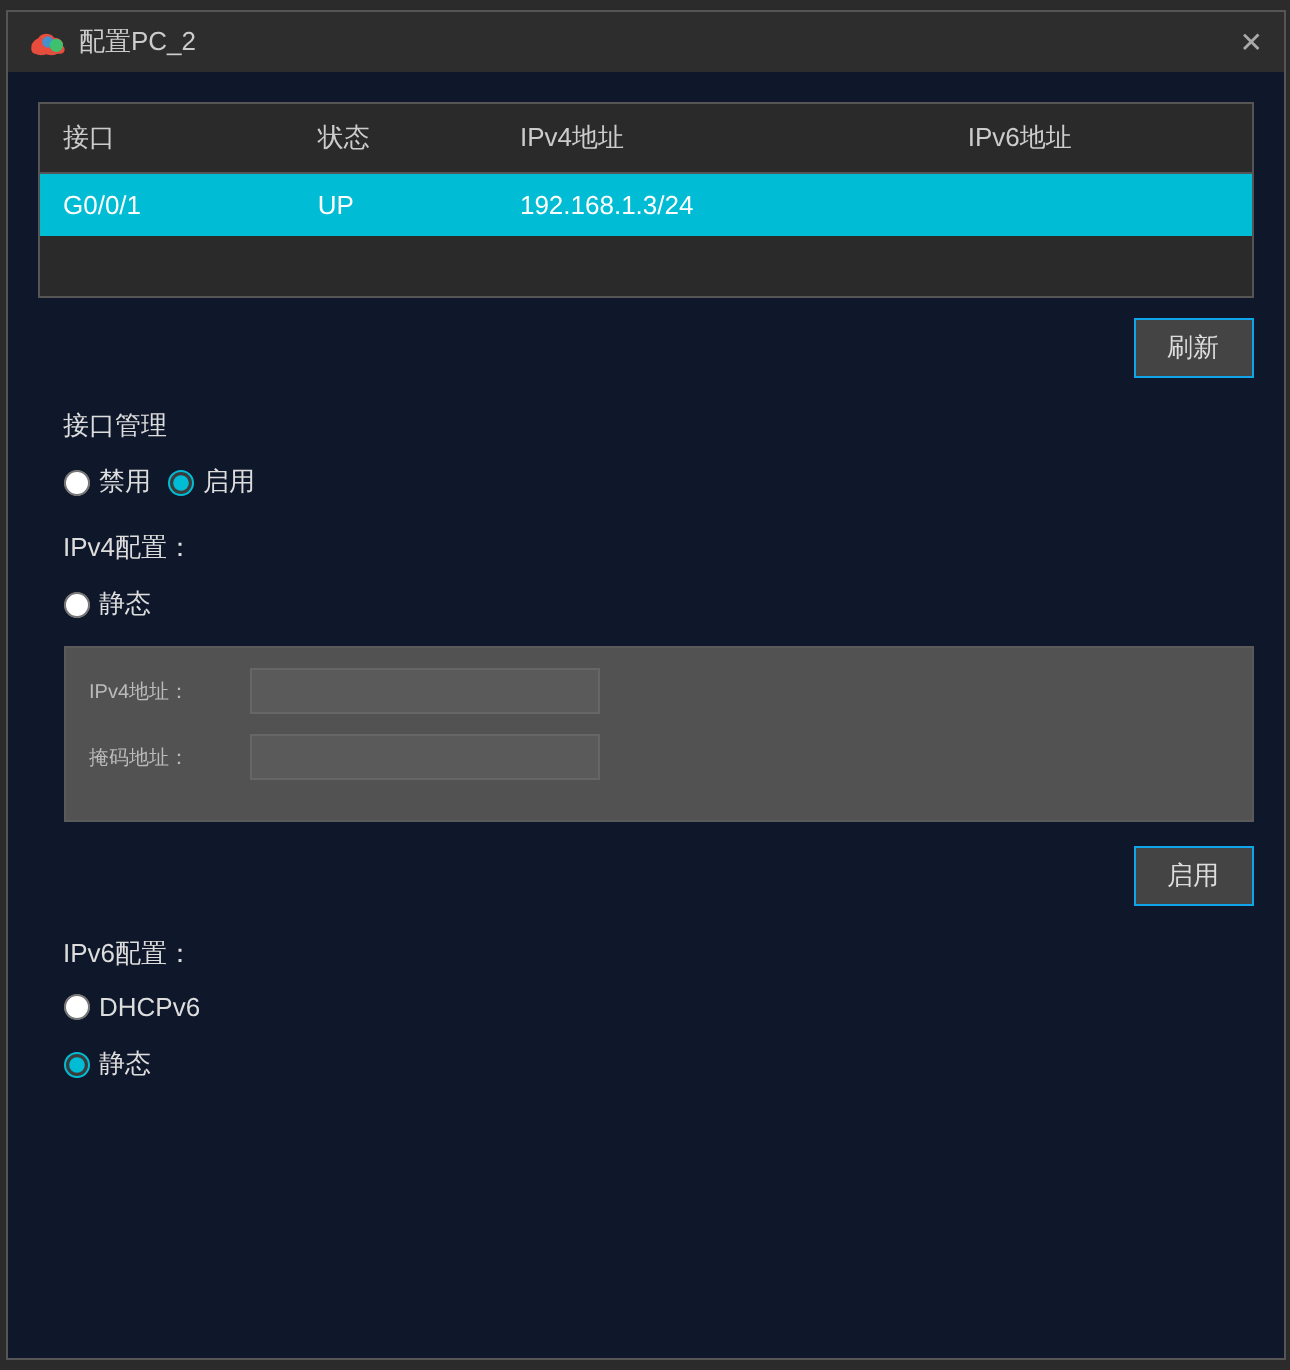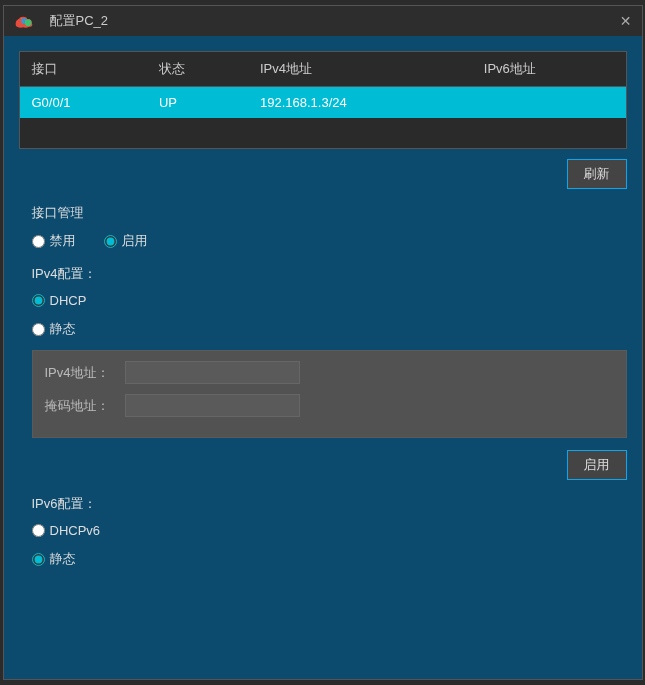--- a/index.html
+++ b/index.html
@@ -26,39 +26,39 @@
       height: 30px;
       display: flex;
       align-items: center;
       padding: 0 10px;
       justify-content: space-between;
       flex-shrink: 0;
     }
     .title-bar-left {
       display: flex;
       align-items: center;
-      gap: 16px;
+      gap: 6px;
       color: #ccc;
       font-size: 13px;
     }
     .cloud-icon {
       width: 20px;
       height: 14px;
     }
     .close-btn {
       color: #aaa;
       cursor: pointer;
       font-size: 14px;
       background: none;
       border: none;
       line-height: 1;
     }
     .content {
       flex: 1;
-      background: #0c4a6e;
+      background: #0f172a;
       padding: 15px;
       overflow-y: auto;
       color: #ddd;
     }
     .table-container {
       background: #2a2a2a;
       border: 1px solid #555;
       margin-bottom: 10px;
     }
     table {
@@ -108,21 +108,21 @@
       background: #444;
       border: 1px solid #0ea5e9;
     }
     .section-title {
       color: #ddd;
       margin-bottom: 10px;
       font-size: 13px;
     }
     .radio-group {
       display: flex;
-      gap: 28px;
+      gap: 8px;
       margin-bottom: 12px;
       align-items: center;
     }
     .radio-item {
       display: flex;
       align-items: center;
       gap: 5px;
       cursor: pointer;
       color: #ddd;
       font-size: 13px;
@@ -136,21 +136,21 @@
       margin-left: 13px;
     }
     .form-group {
       display: flex;
       align-items: center;
       margin-bottom: 10px;
     }
     .form-label {
       width: 80px;
       color: #bbb;
-      font-size: 13px;
+      font-size: 10px;
       flex-shrink: 0;
     }
     .form-input {
       background: #5a5a5a;
       border: 1px solid #666;
       color: #ddd;
       padding: 3px 6px;
       font-size: 13px;
       width: 175px;
       font-family: "Microsoft YaHei", sans-serif;
@@ -245,26 +245,20 @@
           <input type="radio" name="interface_mgmt" value="enable" checked="" style="">
           <span>启用</span>
         </label>
       </div>
     </div>
 
     <div class="config-section">
       <div class="section-title">IPv4配置：</div>
       <div class="radio-group">
         <label class="radio-item">
-          <input type="radio" name="ipv4_mode" value="dhcp" checked="" style="">
-          <span>DHCP</span>
-        </label>
-      </div>
-      <div class="radio-group">
-        <label class="radio-item">
           <input type="radio" name="ipv4_mode" value="static" style="">
           <span>静态</span>
         </label>
       </div>
 
       <div class="ipv4-box">
         <div class="form-group">
           <span class="form-label">IPv4地址：</span>
           <input class="form-input" type="text" style="">
         </div>

